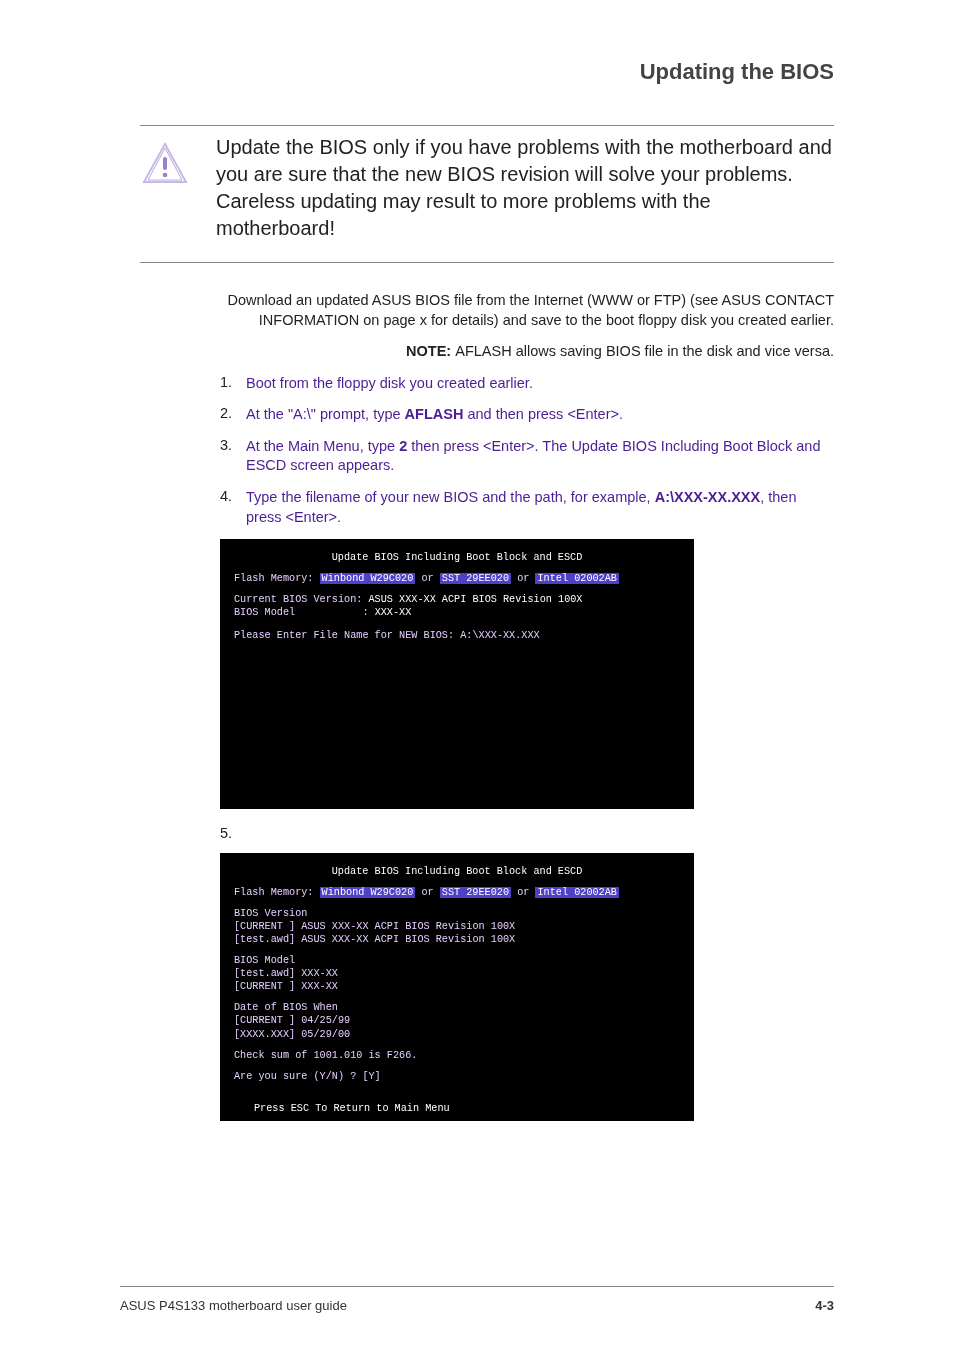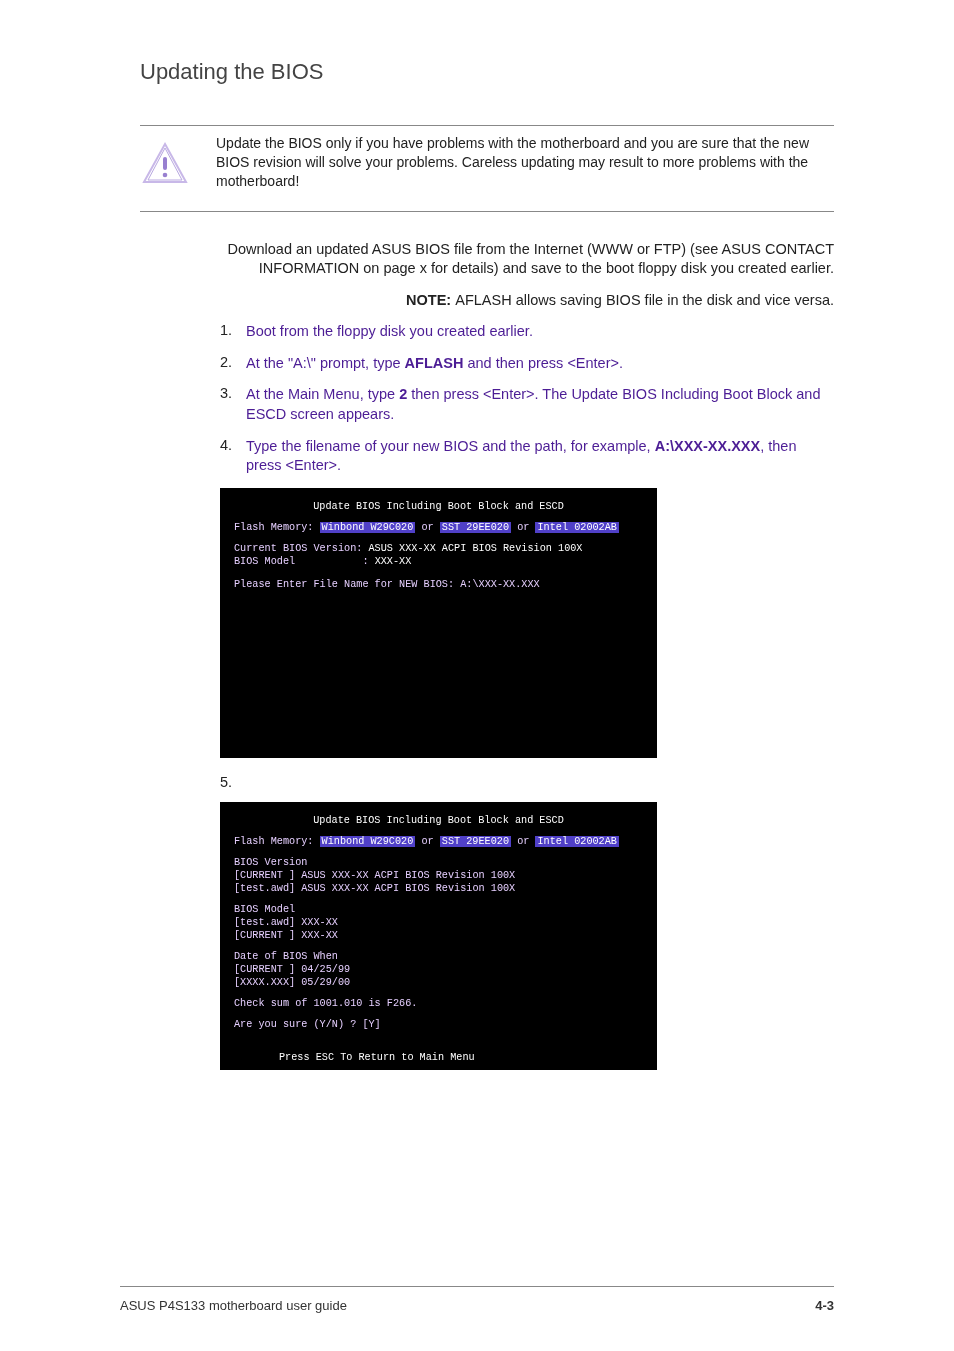--- a/index.html
+++ b/index.html
@@ -12,43 +12,44 @@
       height: 1351px;
       background: #fff;
       font-family: Arial, Helvetica, sans-serif;
       position: relative;
     }
     .page {
       padding: 55px 120px 0 140px;
     }
     .heading {
       font-size: 22px;
-      font-weight: normal;
+      font-weight: bold;
       color: #444;
       margin-bottom: 40px;
       margin-top: 4px;
+      text-align: right;
     }
     .caution-block {
       display: flex;
       gap: 26px;
       border-top: 1px solid #888;
       border-bottom: 1px solid #888;
       padding: 8px 0 20px 0;
       margin-bottom: 28px;
       margin-left: 0;
       margin-right: 0;
     }
     .caution-icon {
       flex: 0 0 50px;
       display: flex;
       align-items: flex-start;
       padding-top: 6px;
     }
     .caution-text {
-      font-size: 14px;
+      font-size: 20px;
       line-height: 1.35;
       color: #222;
     }
     .content {
       margin-left: 80px;
     }
     .para {
       font-size: 14.5px;
       line-height: 1.35;
       color: #222;
@@ -70,21 +71,21 @@
     .step-text {
       font-size: 14.5px;
       line-height: 1.35;
       color: #4c1d95;
     }
     .step-text .bold {
       font-weight: bold;
     }
     .screenshot {
       background: #000;
-      width: 437px;
+      width: 474px;
       margin: 8px 0 16px 0;
       padding: 12px 14px 14px 14px;
       font-family: 'Courier New', monospace;
       font-size: 10.2px;
       color: #e6cfff;
       line-height: 1.28;
       height: 270px;
       position: relative;
     }
     .screenshot2 {
@@ -102,21 +103,21 @@
       color: #fff;
       background: #5040c8;
       padding: 0 2px;
     }
     .sc-white {
       color: #fff;
     }
     .sc-bottom {
       position: absolute;
       bottom: 6px;
-      left: 59px;
+      left: 34px;
       color: #fff;
     }
     .sc-bottom .sc-esc {
       color: #fff;
     }
     .footer-line {
       border-top: 1px solid #888;
       position: absolute;
       bottom: 64px;
       left: 120px;

